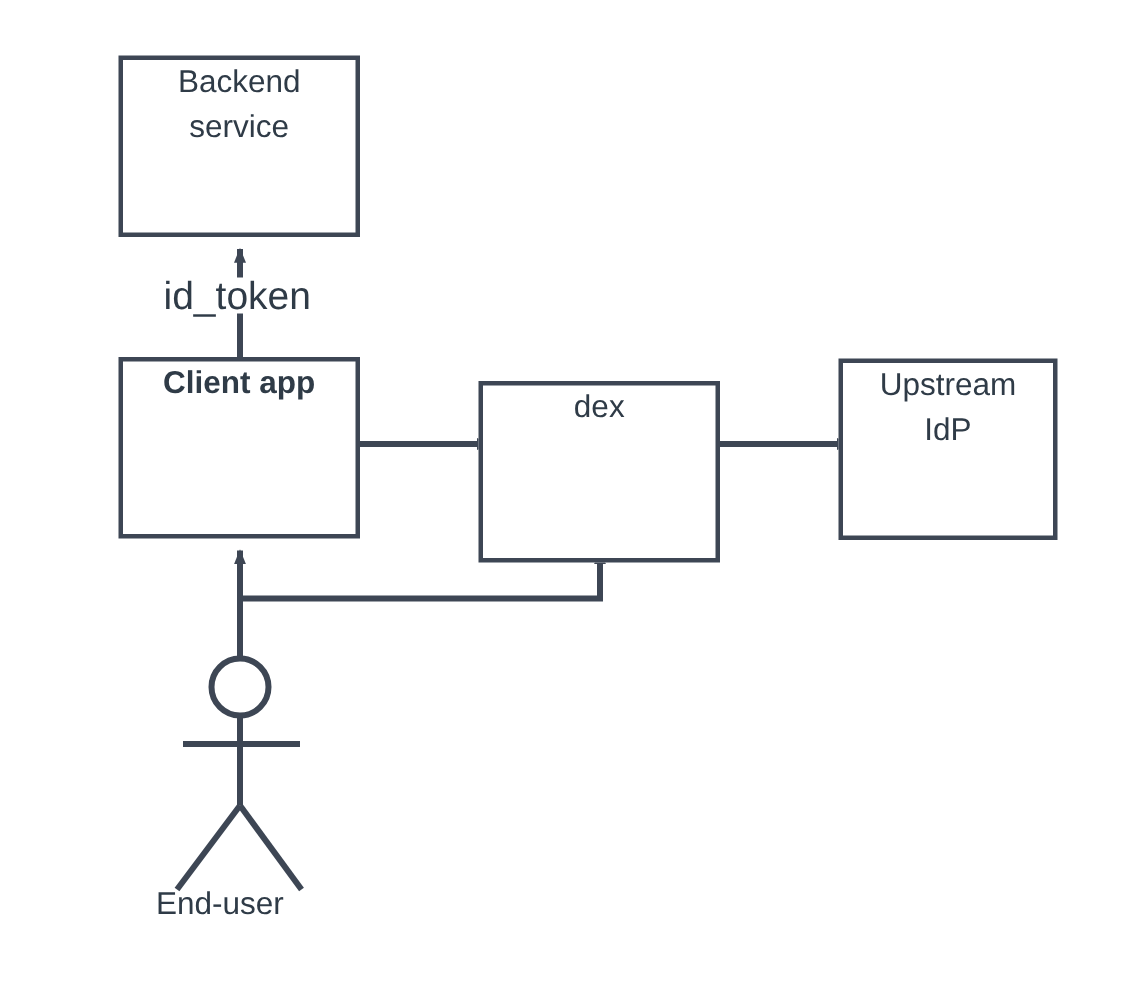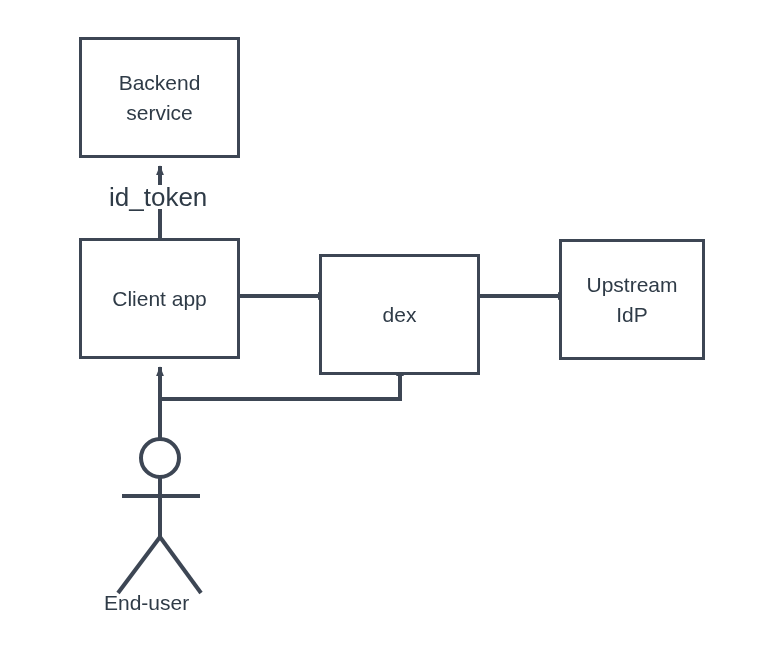--- a/index.html
+++ b/index.html
@@ -20,31 +20,30 @@
     top: 0;
     width: 760px;
     height: 660px;
   }
   .node-box {
     position: absolute;
     box-sizing: border-box;
     background: #ffffff;
     border: 3px solid #3d4654;
     display: flex;
-    align-items: center;
     justify-content: center;
     text-align: center;
     color: #2f3b47;
     font-size: 21px;
     line-height: 30px;
     font-family: "Liberation Sans", sans-serif;
     white-space: pre-line;
   }
   #box-backend { left: 79px;  top: 37px;  width: 161px; height: 121px; }
-  #box-client  { left: 79px;  top: 238px; width: 161px; height: 121px; }
+  #box-client  { left: 79px;  top: 238px; width: 161px; height: 121px; font-weight: bold; }
   #box-dex     { left: 319px; top: 254px; width: 161px; height: 121px; }
   #box-idp     { left: 559px; top: 239px; width: 146px; height: 121px; }
 
   .edge-label {
     position: absolute;
     background: #ffffff;
     color: #2f3b47;
     font-size: 26px;
     line-height: 24px;
     font-family: "Liberation Sans", sans-serif;

